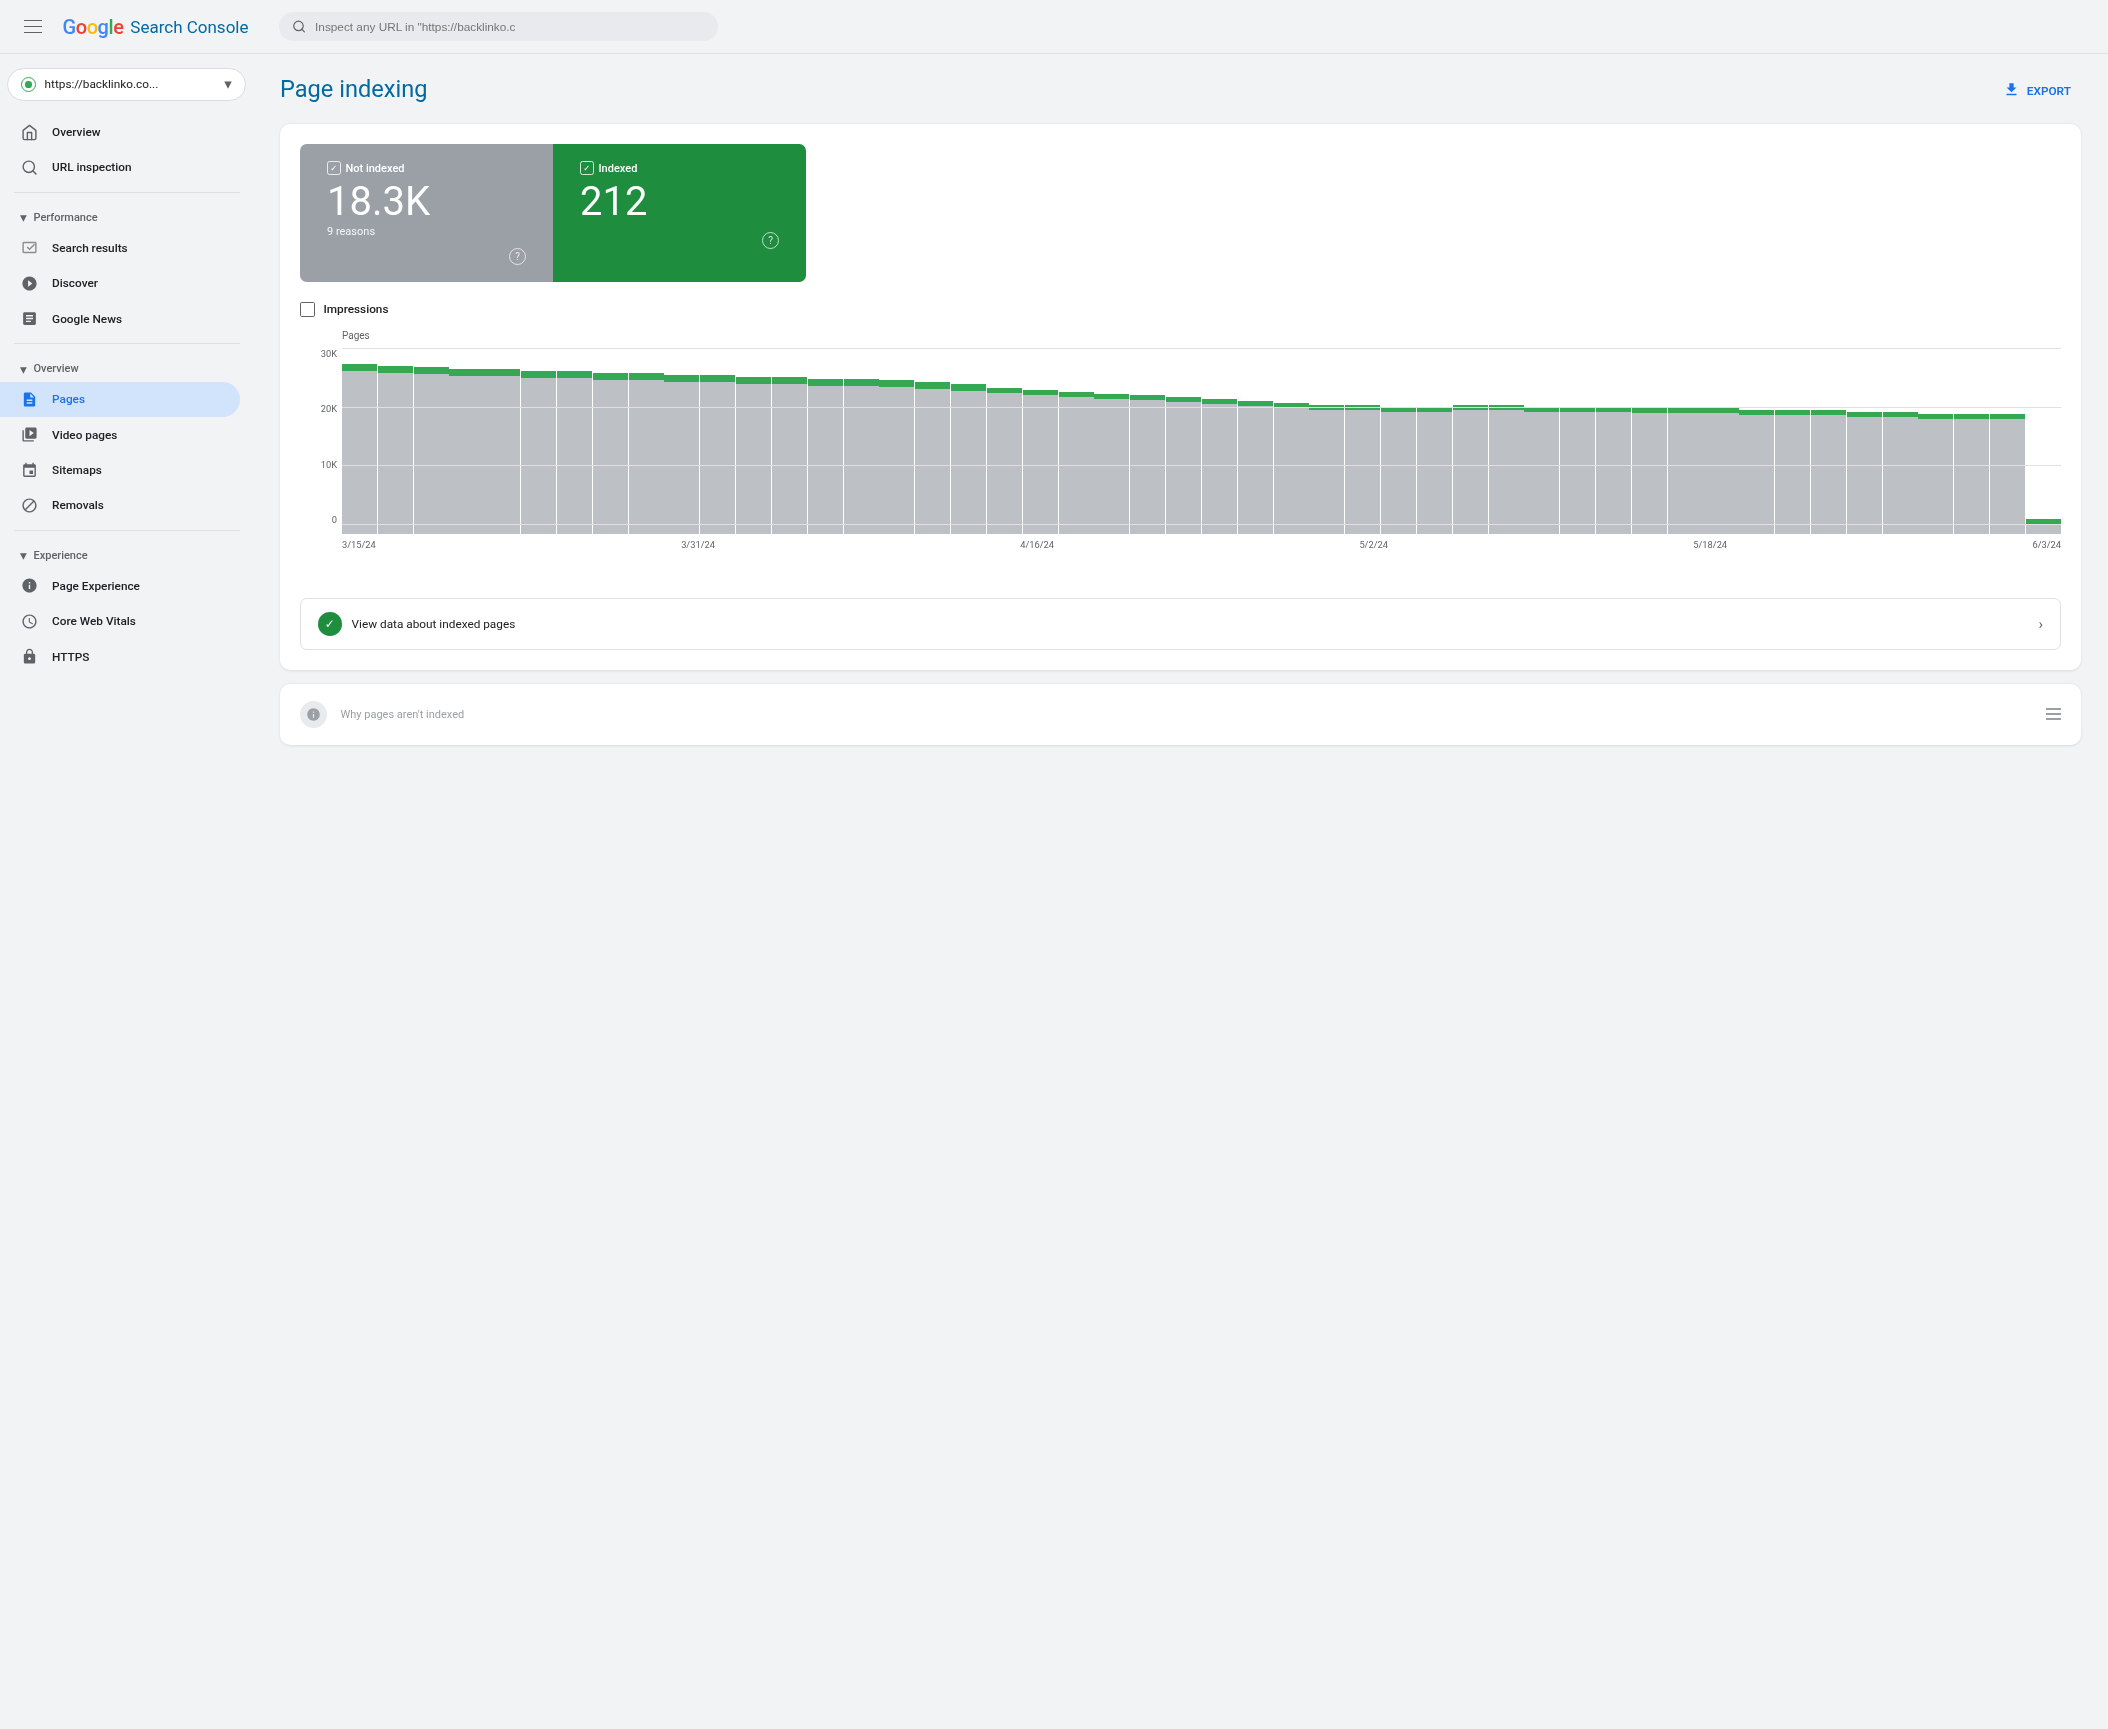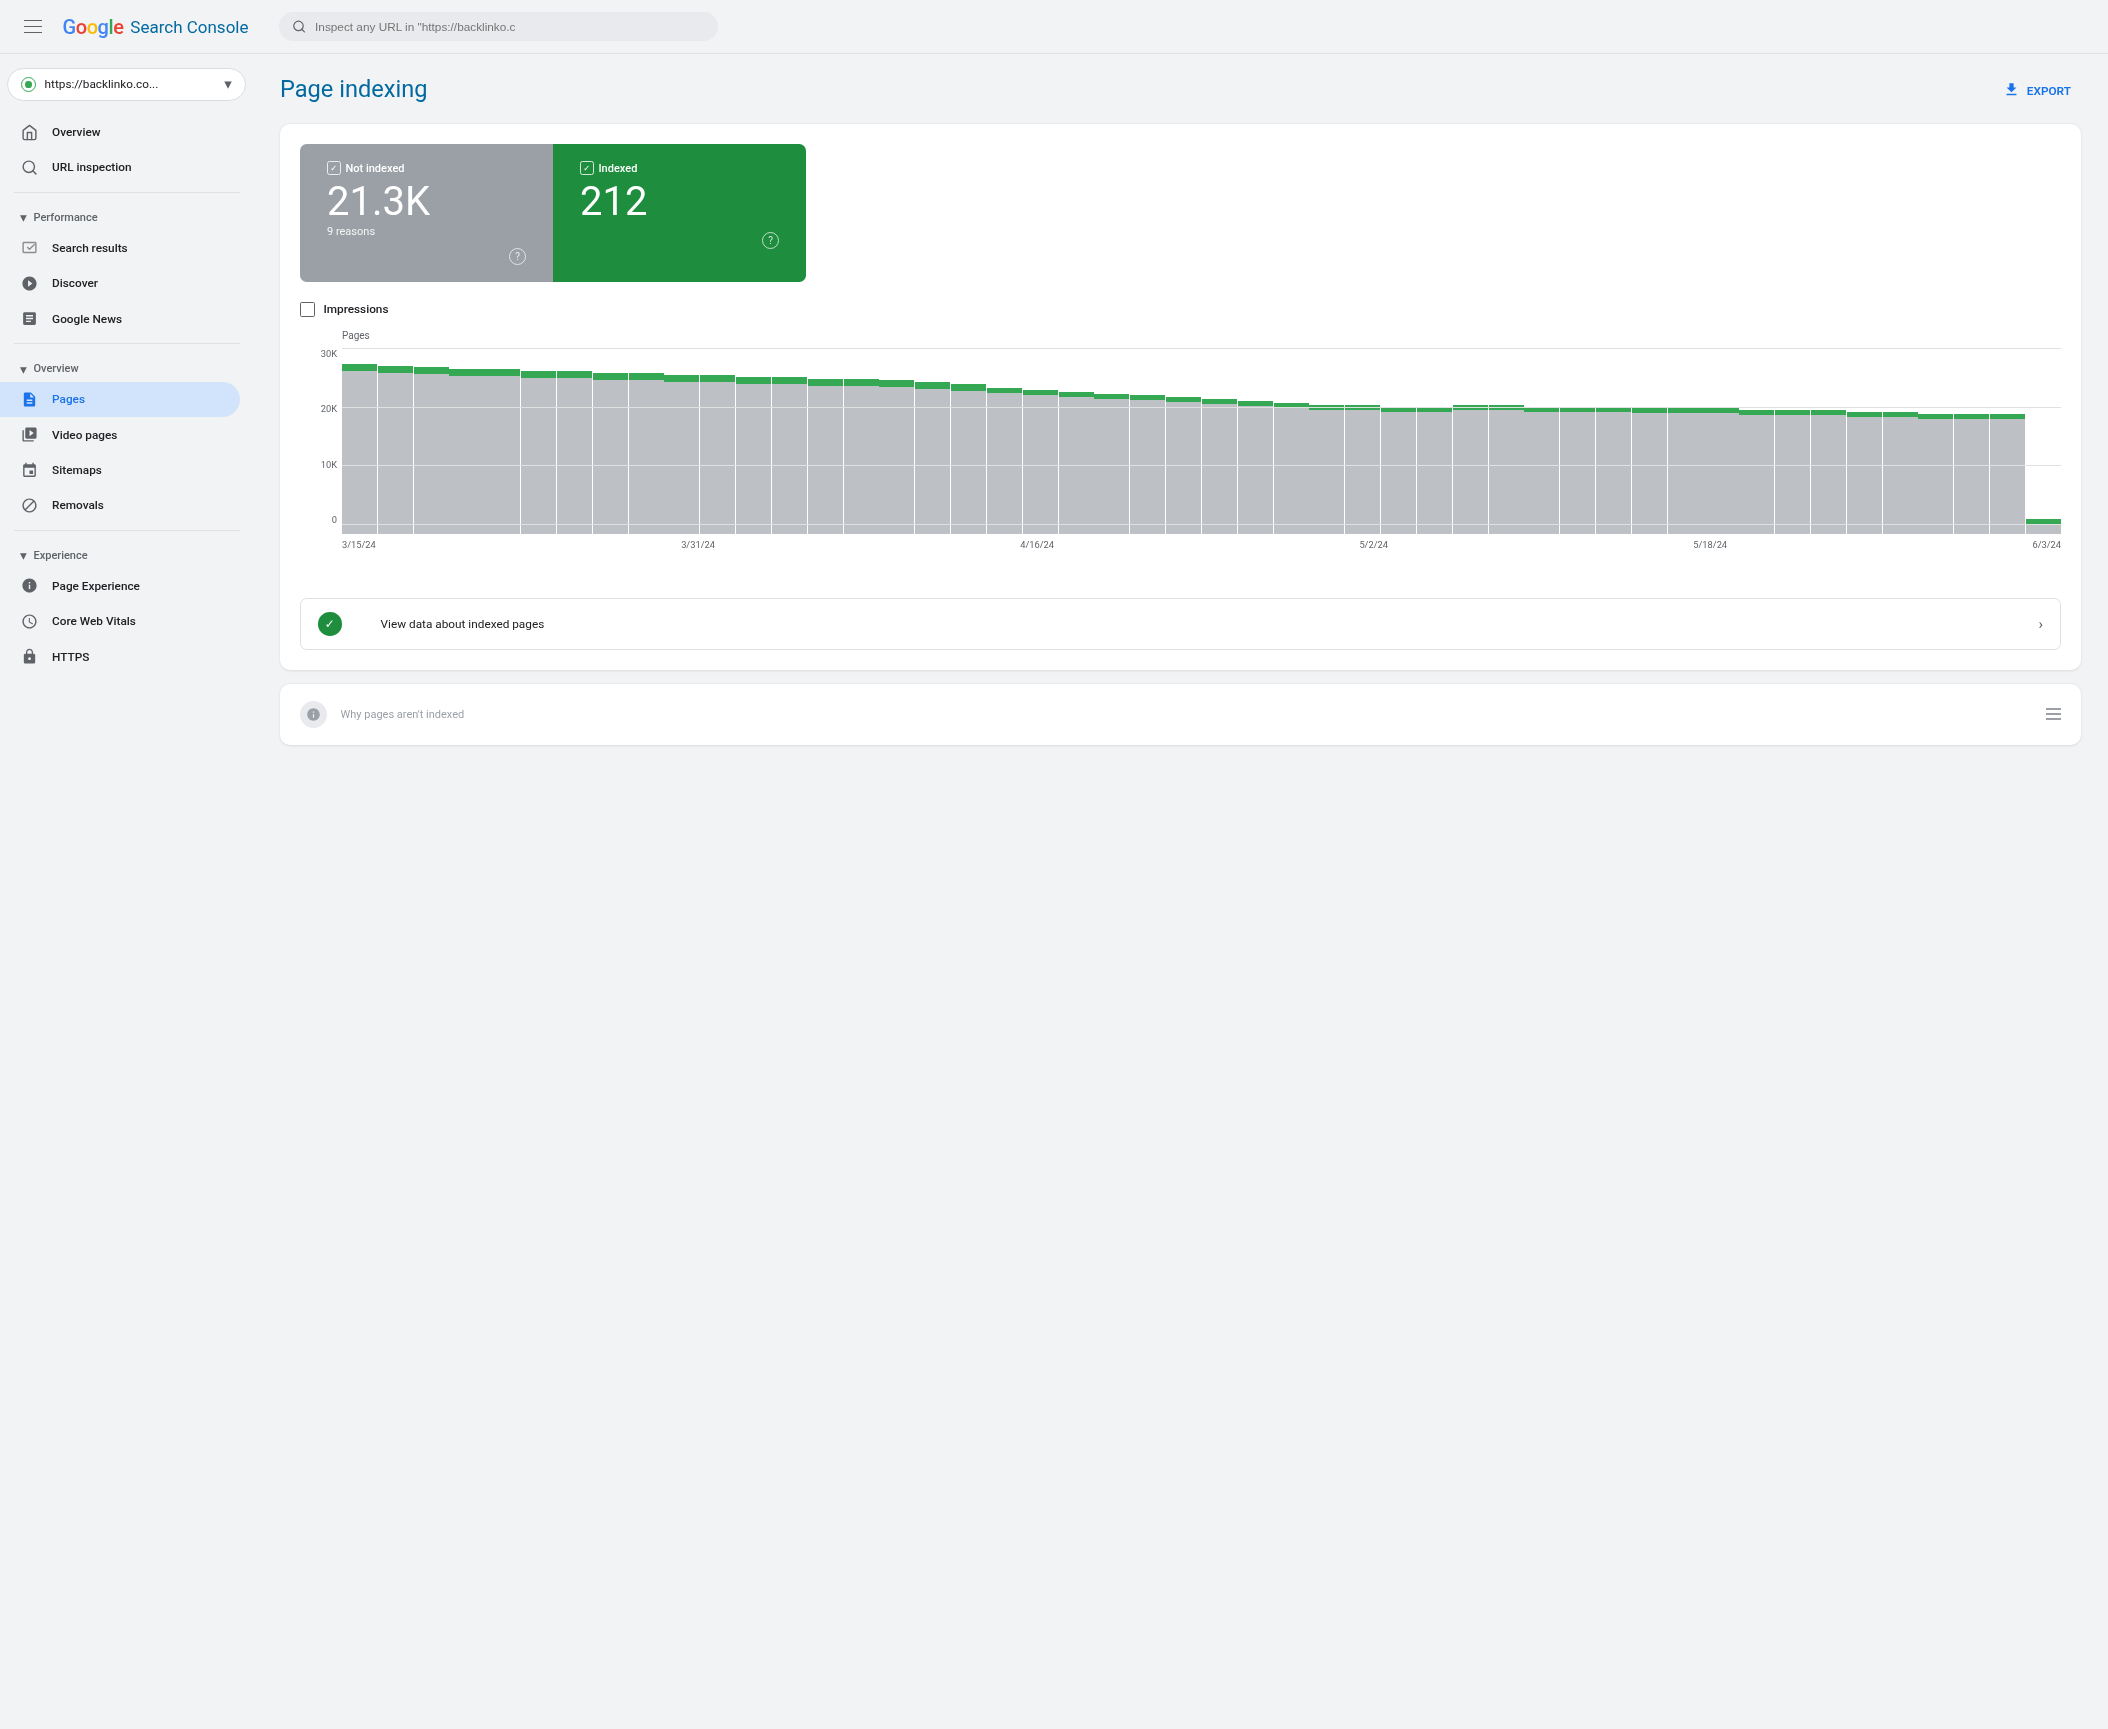--- a/index.html
+++ b/index.html
@@ -323,21 +323,20 @@
       align-items: center;
       justify-content: center;
       color: white;
       font-size: 11.8px;
       flex-shrink: 0;
     }
     .view-data-text {
       flex: 1;
       font-size: 11.8px;
       color: #202124;
-      margin-left: 29px;
     }
     .chevron-right {
       font-size: 15px;
       color: #5f6368;
     }
     
     .why-card {
       background: white;
       border-radius: 10px;
       padding: 17px 20px;
@@ -554,21 +553,21 @@
     </div>
 
     <div class="card">
 
       <div class="stats-row">
         <div class="stat-box not-indexed">
           <div class="stat-header">
             <div class="stat-check">✓</div>
             <span>Not indexed</span>
           </div>
-          <div class="stat-number">21.3K</div>
+          <div class="stat-number">18.3K</div>
           <div class="stat-sub">9 reasons</div>
           <div class="stat-footer">
             <div class="help-icon">?</div>
           </div>
         </div>
         <div class="stat-box indexed">
           <div class="stat-header">
             <div class="stat-check">✓</div>
             <span>Indexed</span>
           </div>

